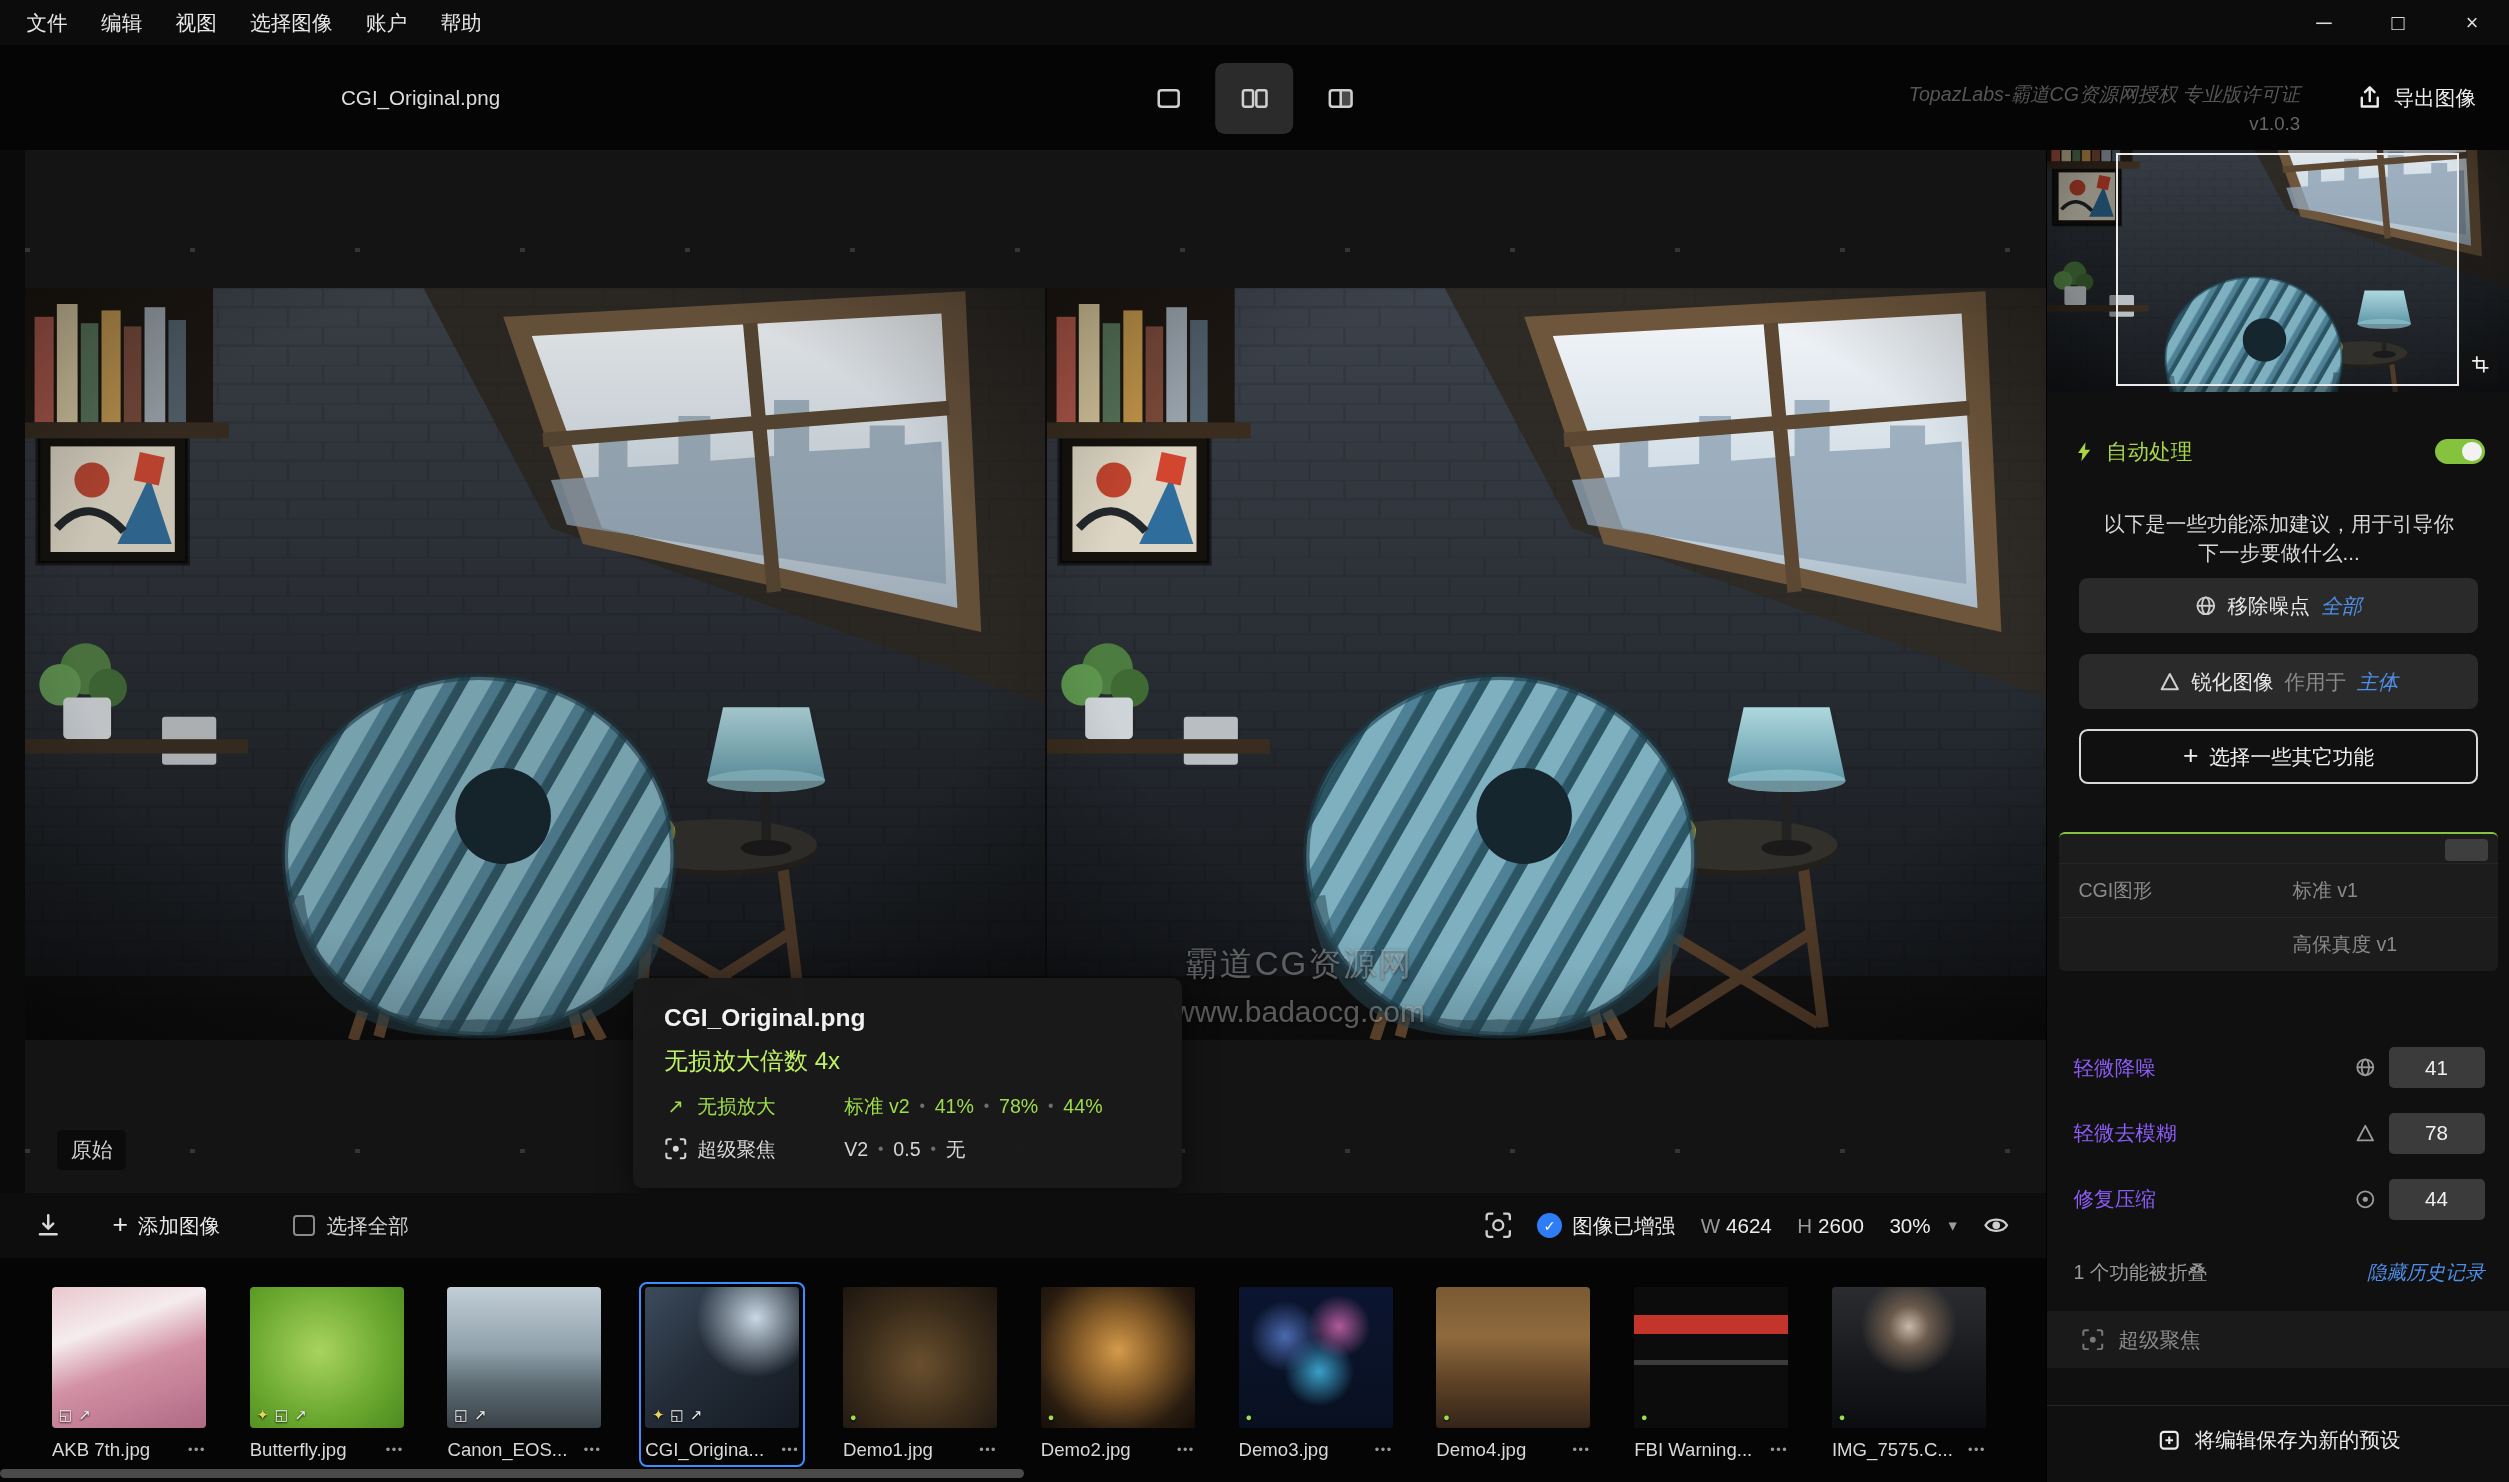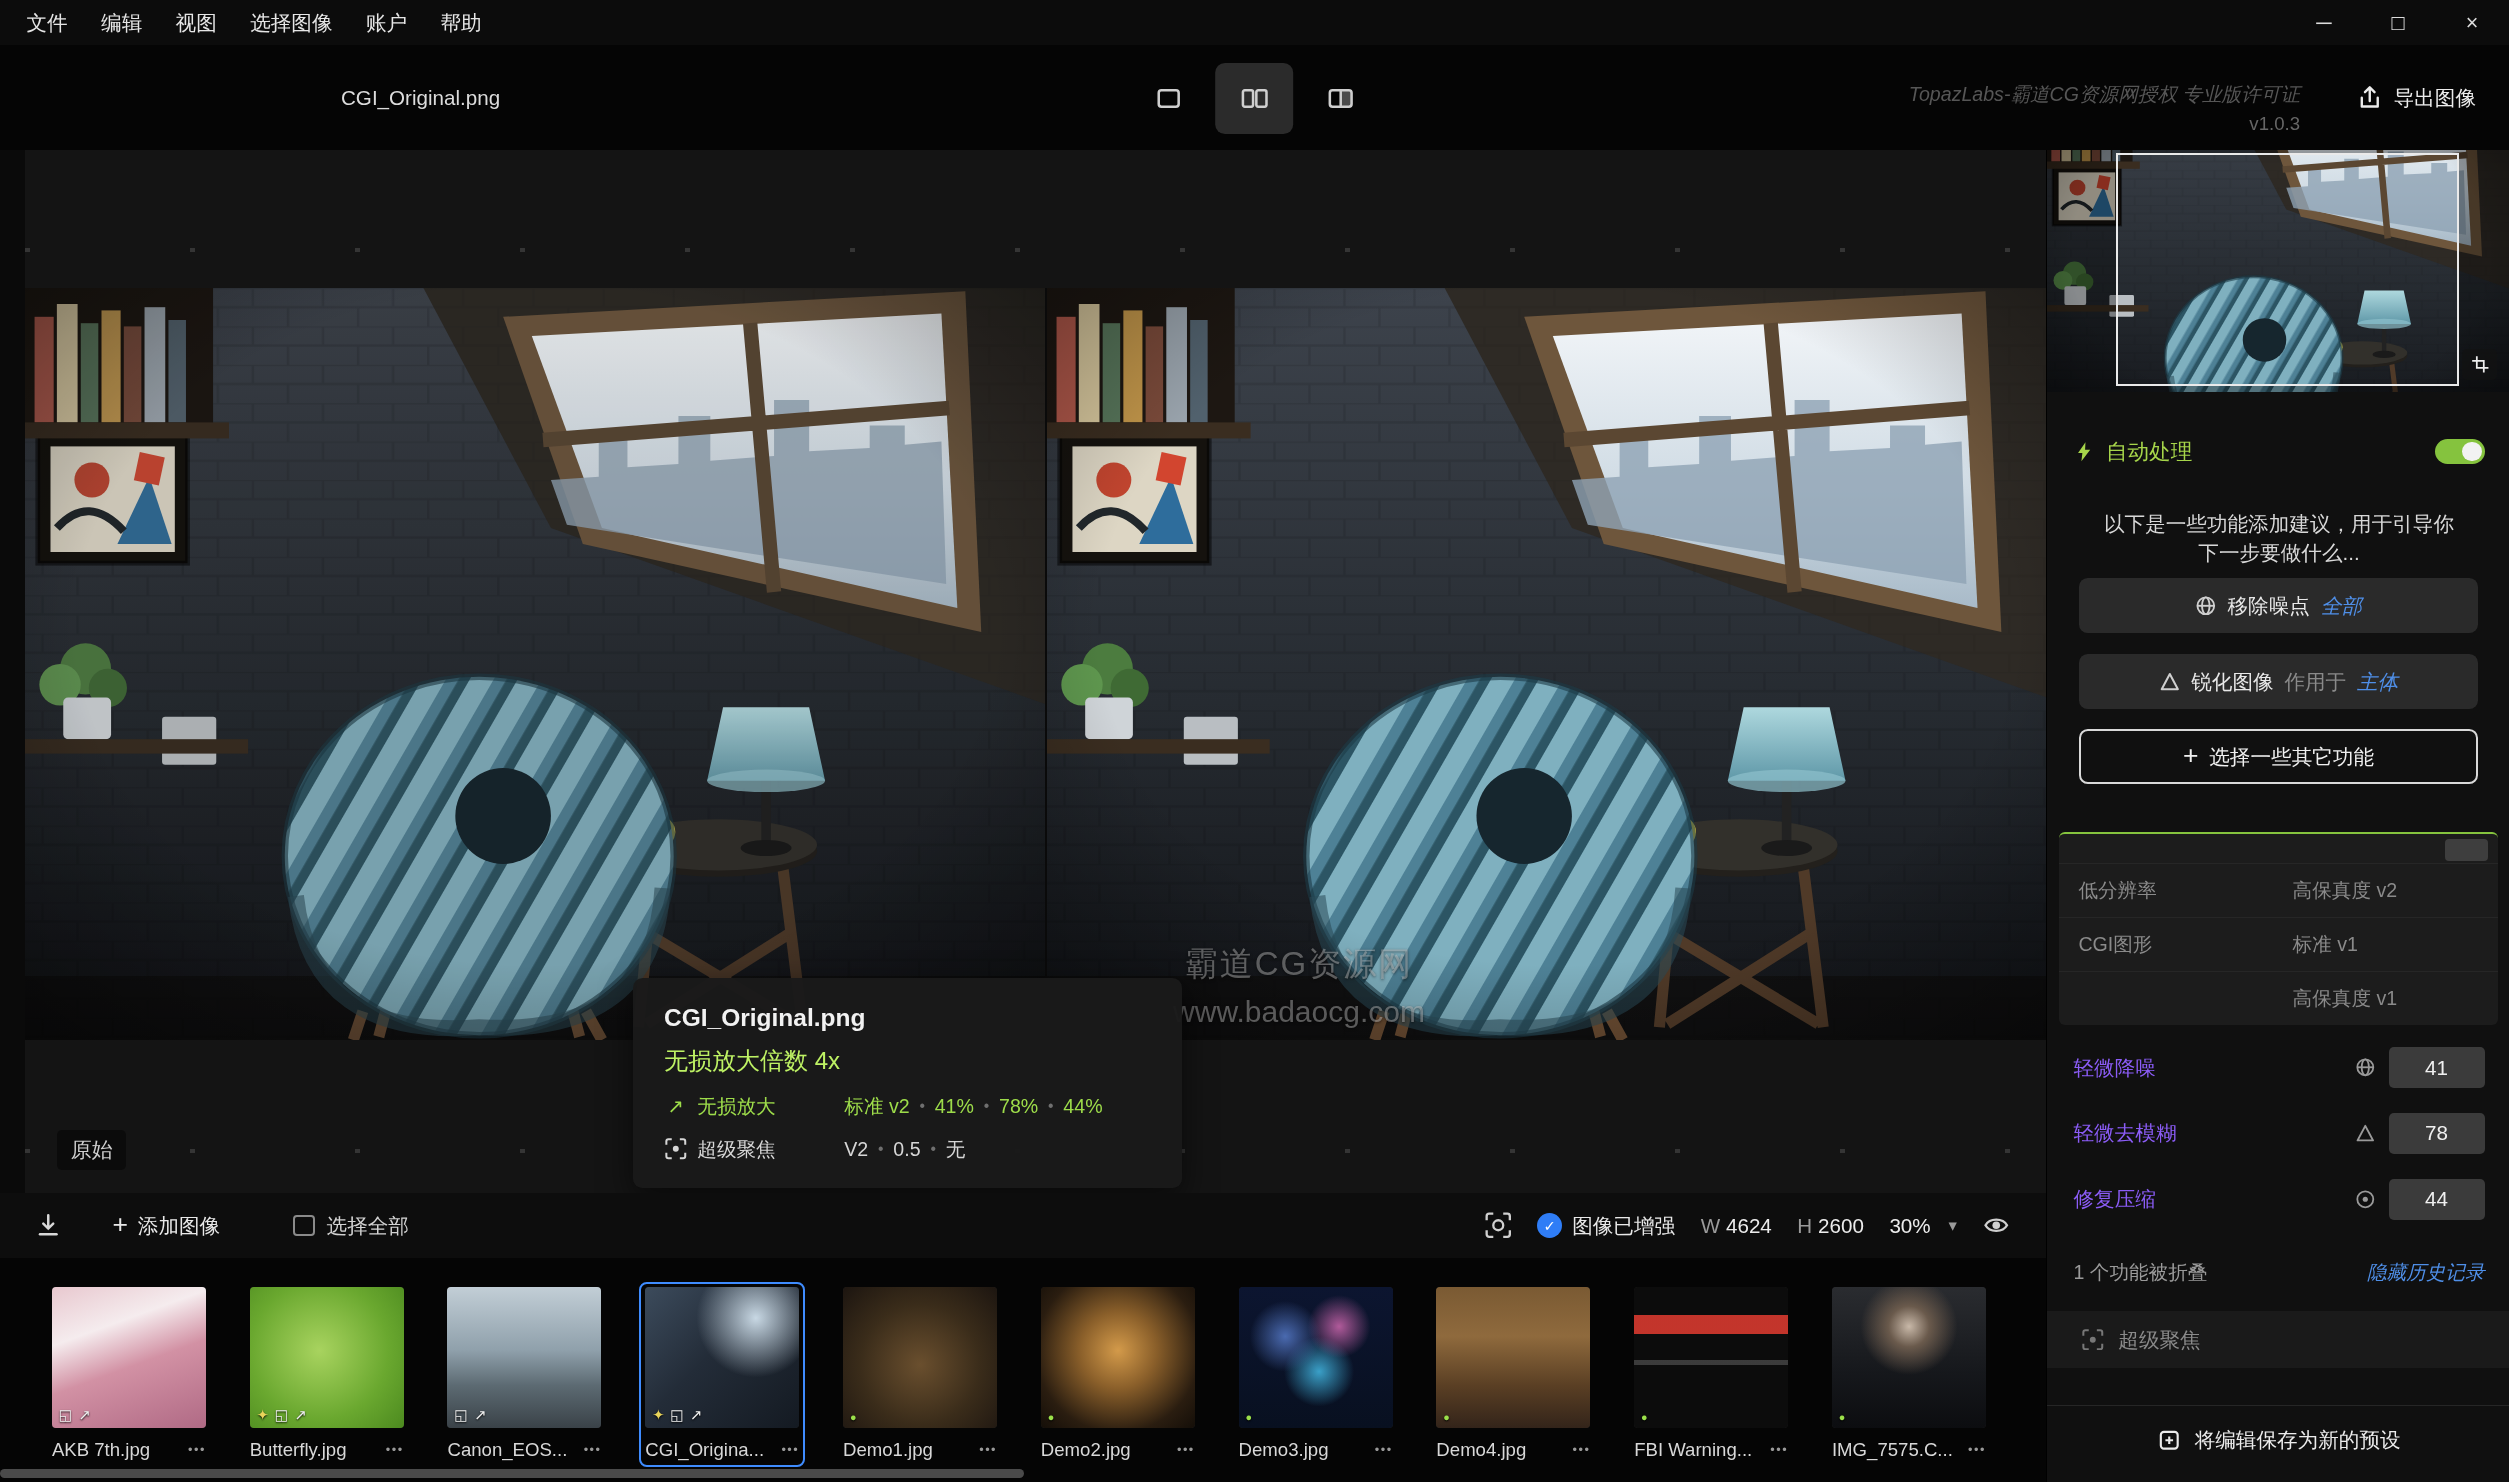--- a/index.html
+++ b/index.html
@@ -437,24 +437,20 @@
     <div class="sg-btn sg-btn-outline">
       <span class="plus">+</span>
       <span>选择一些其它功能</span>
     </div>
 
     <div class="model-panel">
       <div class="panel-head">
           <div class="panel-chip"></div>
         </div>
       <div class="model-row">
-        <span class="mr-label">低分辨率</span>
-        <span class="mr-value">高保真度 v2</span>
-      </div>
-      <div class="model-row">
         <span class="mr-label">CGI图形</span>
         <span class="mr-value">标准 v1</span>
       </div>
       <div class="model-row">
         <span class="mr-label"></span>
         <span class="mr-value">高保真度 v1</span>
       </div>
     </div>
 
     <div class="slider-rows">

